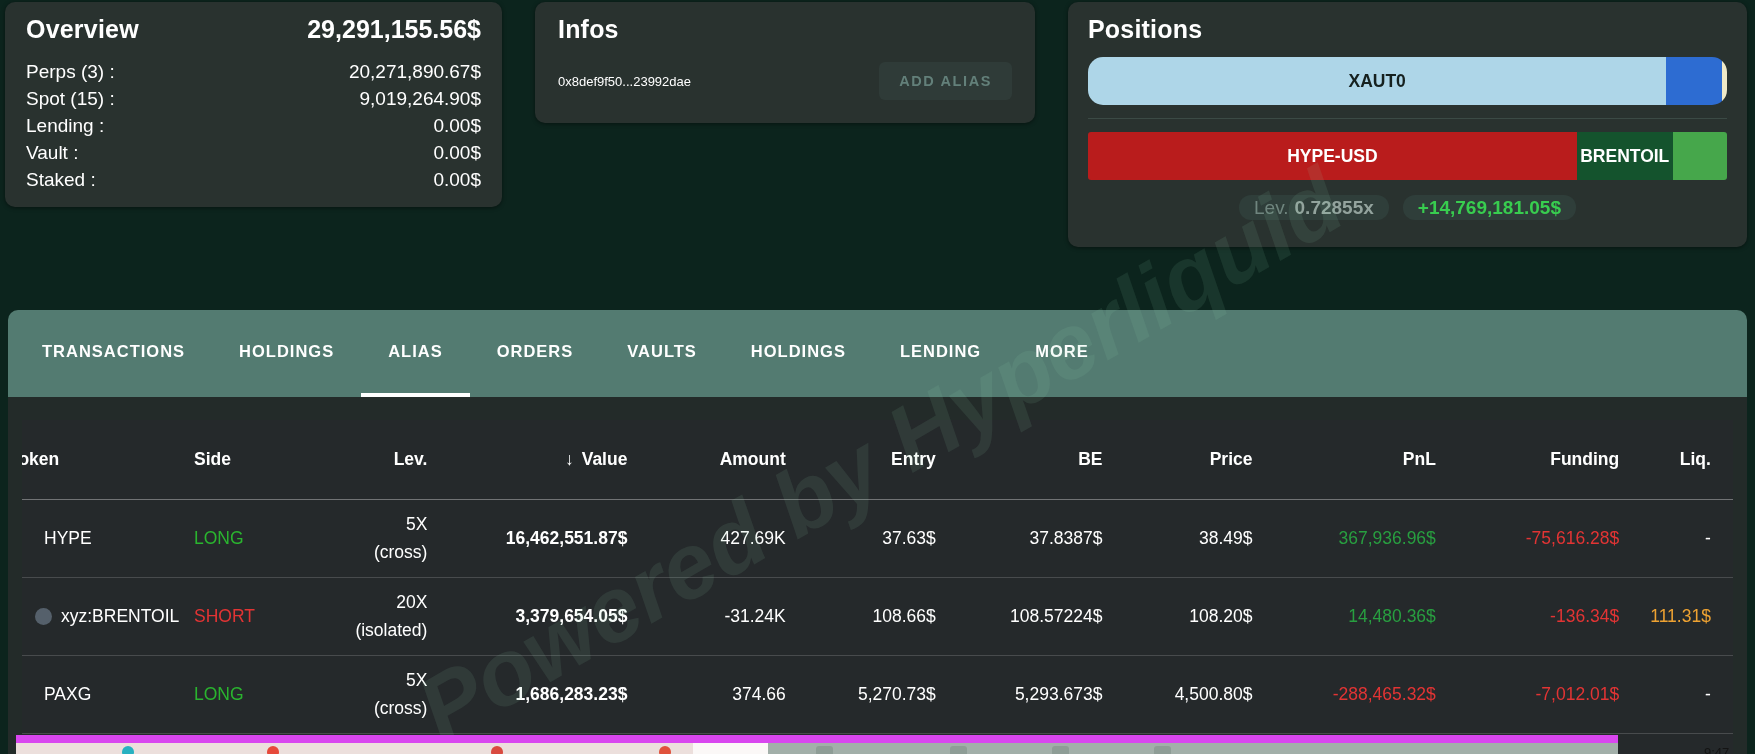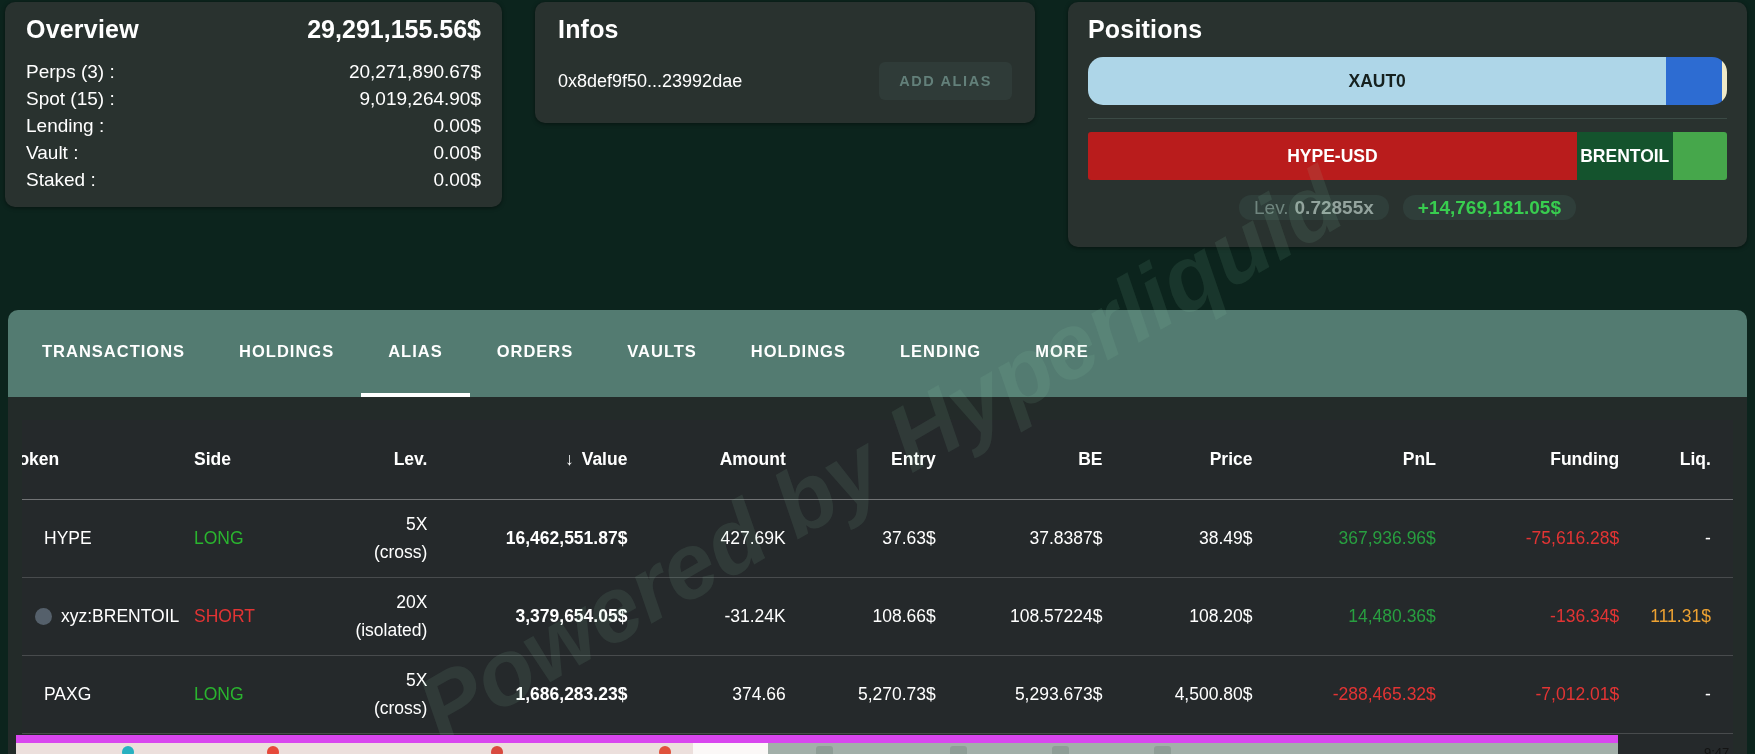--- a/index.html
+++ b/index.html
@@ -15,21 +15,21 @@
   
   #overview { left:5px; top:2px; width:497px; height:205px; padding:13px 21px; }
   .ov-head { display:flex; justify-content:space-between; align-items:baseline; }
   .ov-total { font-size:25px; font-weight:bold; }
   .ov-rows { margin-top:14px; }
   .ov-row { display:flex; justify-content:space-between; font-size:19px; line-height:27px; }
 
   
   #infos { left:535px; top:2px; width:500px; height:121px; padding:13px 23px; }
   .infos-body { display:flex; justify-content:space-between; align-items:center; margin-top:18px; }
-  .address { font-size:18px; }
+  .address { font-size:13px; }
   .add-alias { background:#2f3b38; color:#63807a; border:none; border-radius:6px;
     padding:11px 20px; font-size:14.5px; font-weight:bold; letter-spacing:1.6px; cursor:pointer;
     font-family:"Liberation Sans", sans-serif; }
 
   
   #positions { left:1068px; top:2px; width:679px; height:245px; padding:13px 20px; }
   .pos-bar { height:48px; display:flex; border-radius:3px; overflow:hidden; width:100%; }
   #spot-bar { margin-top:13px;border-radius:15px; }
   .pos-divider { border:none; border-top:1px solid #3b4a45; margin:13px 0; }
   .seg { display:flex; align-items:center; justify-content:center; font-size:17.5px; font-weight:bold;

